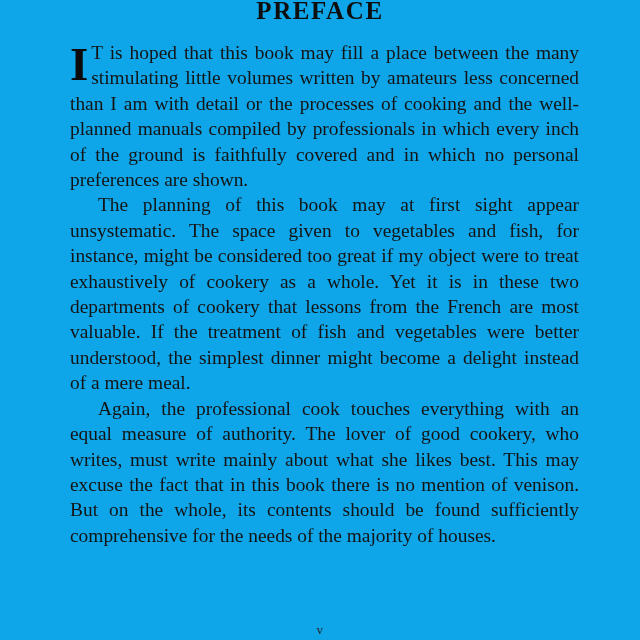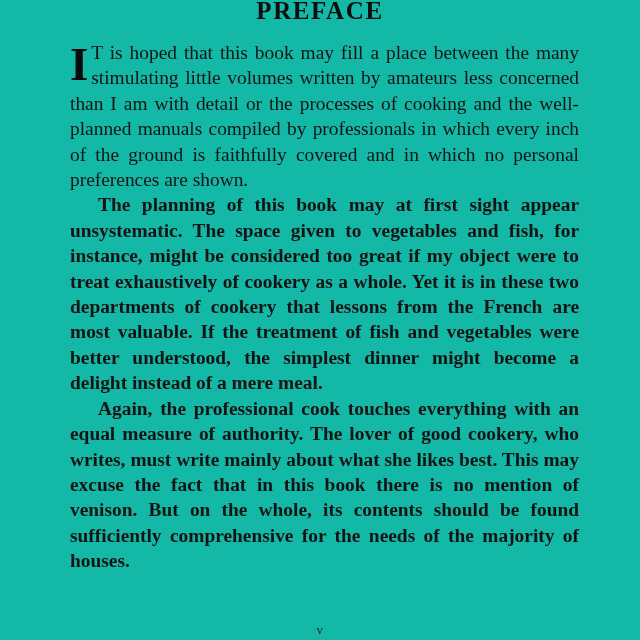--- a/index.html
+++ b/index.html
@@ -13,21 +13,21 @@
     font-family: "Liberation Serif", "DejaVu Serif", serif;
     color: #131313;
     overflow: hidden;
   }
 
   .page {
     position: relative;
     width: 640px;
     height: 640px;
     box-sizing: border-box;
-    background: #14b8a6;
+    background: #0ea5e9;
   }
 
   
   .page-title {
     position: absolute;
     top: -4px;
     left: 0;
     width: 640px;
     text-align: center;
     font-family: "Liberation Serif", "DejaVu Serif", serif;
@@ -52,21 +52,20 @@
     line-height: 25.4px;
     text-align: justify;
     text-justify: inter-word;
     color: #141414;
     hyphens: none;
     -webkit-hyphens: none;
   }
 
   .para + .para {
     text-indent: 28px;
-    font-weight: bold;
   }
 
   
 
   
   .para.has-dropcap {
     position: relative;
     min-height: 51px;
   }
 

